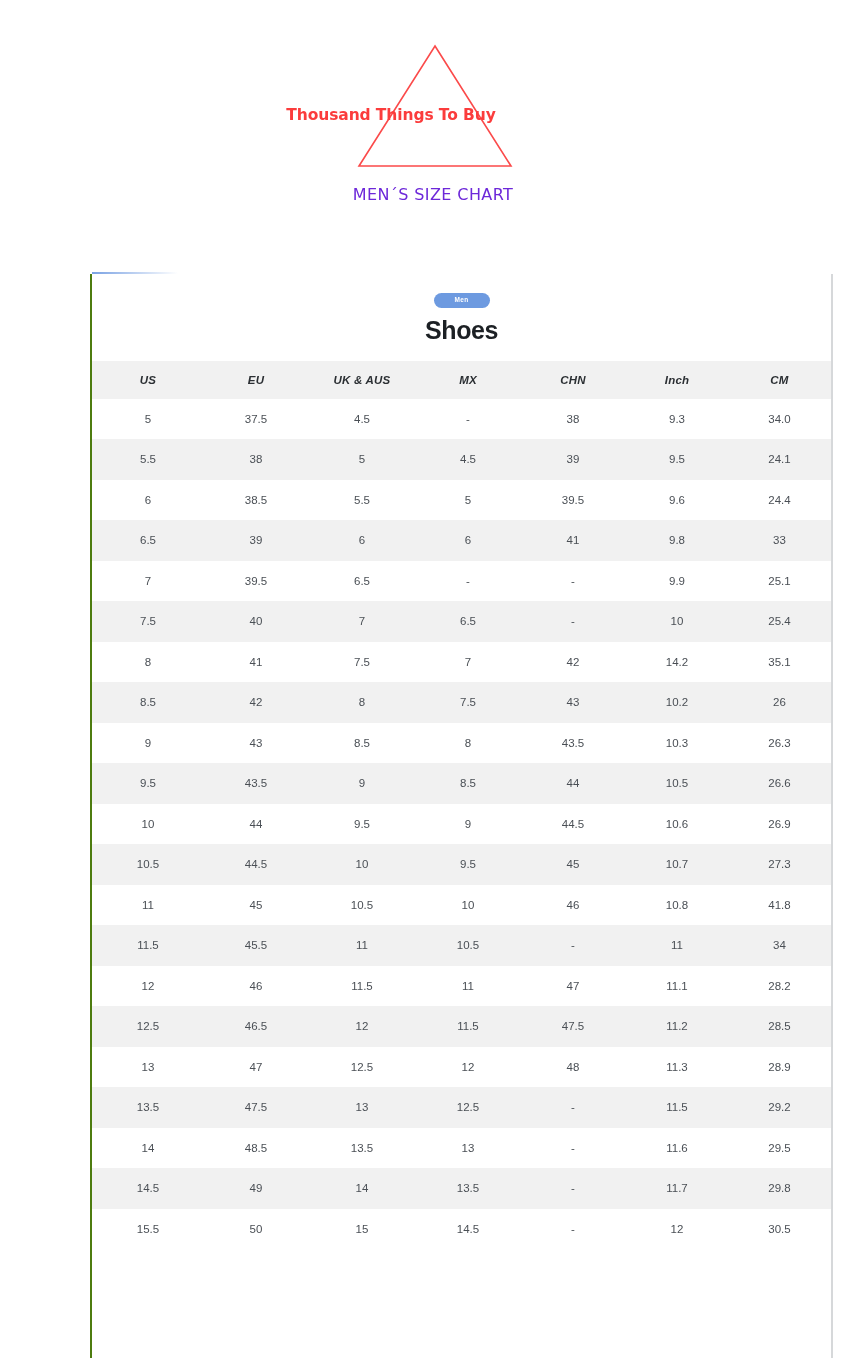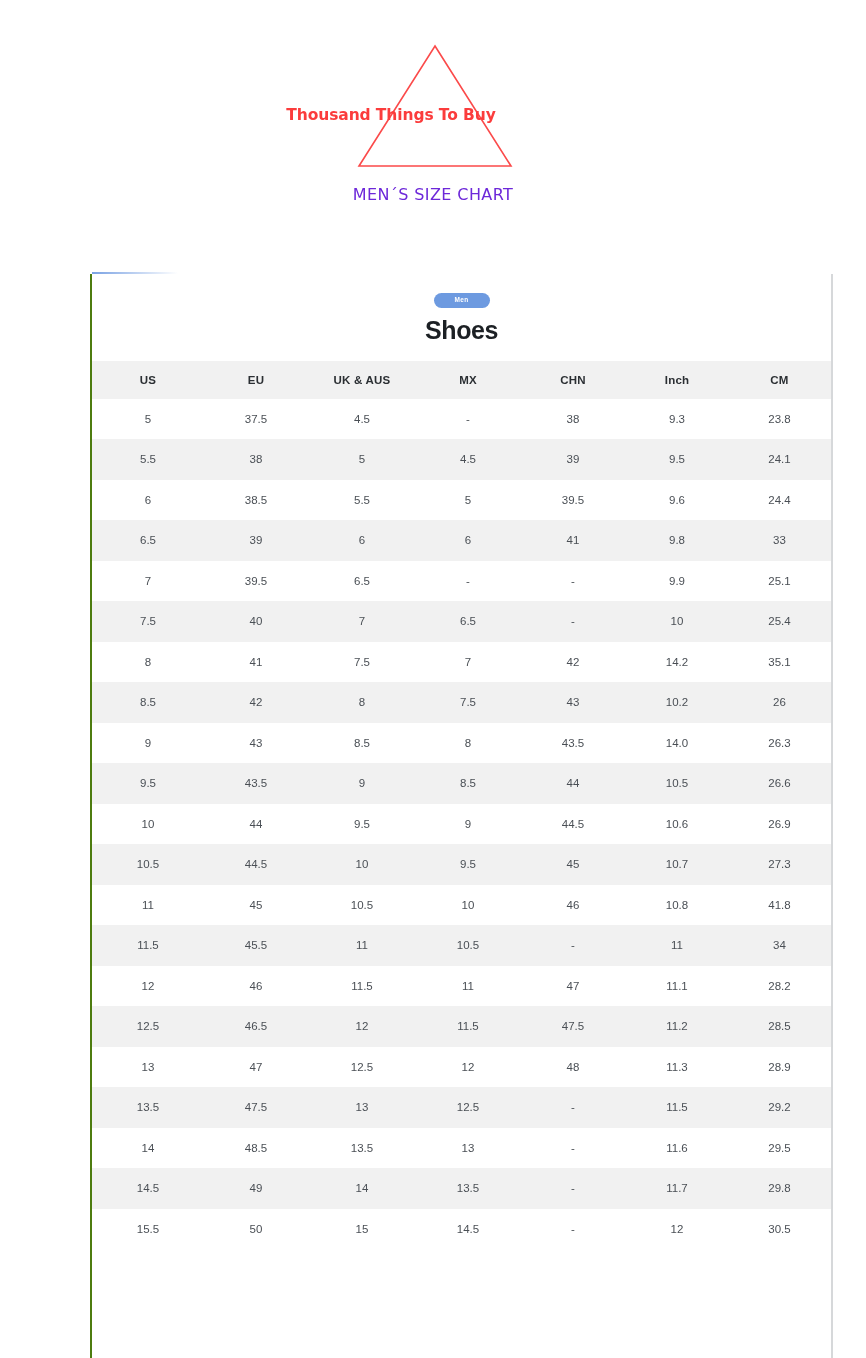--- a/index.html
+++ b/index.html
@@ -113,20 +113,21 @@
   table.size-table th {
     background: #f1f1f1;
     height: 38px;
     font-size: 11.5px;
     font-weight: 700;
     color: #2b2f33;
     letter-spacing: 0.2px;
     text-align: center;
     vertical-align: middle;
     padding: 0;
+    font-style: italic;
   }
   table.size-table td {
     height: 40.5px;
     font-size: 11.5px;
     font-weight: 500;
     color: #4a4f55;
     text-align: center;
     vertical-align: middle;
     padding: 0;
   }
@@ -185,21 +186,21 @@
         </tr>
     </thead>
     <tbody id="table-body">
         <tr>
           <td>5</td>
           <td>37.5</td>
           <td>4.5</td>
           <td class="empty-cell">-</td>
           <td>38</td>
           <td>9.3</td>
-          <td>23.8</td>
+          <td>34.0</td>
         </tr>
         <tr>
           <td>5.5</td>
           <td>38</td>
           <td>5</td>
           <td>4.5</td>
           <td>39</td>
           <td>9.5</td>
           <td>24.1</td>
         </tr>
@@ -256,21 +257,21 @@
           <td>43</td>
           <td>10.2</td>
           <td>26</td>
         </tr>
         <tr>
           <td>9</td>
           <td>43</td>
           <td>8.5</td>
           <td>8</td>
           <td>43.5</td>
-          <td>14.0</td>
+          <td>10.3</td>
           <td>26.3</td>
         </tr>
         <tr>
           <td>9.5</td>
           <td>43.5</td>
           <td>9</td>
           <td>8.5</td>
           <td>44</td>
           <td>10.5</td>
           <td>26.6</td>

